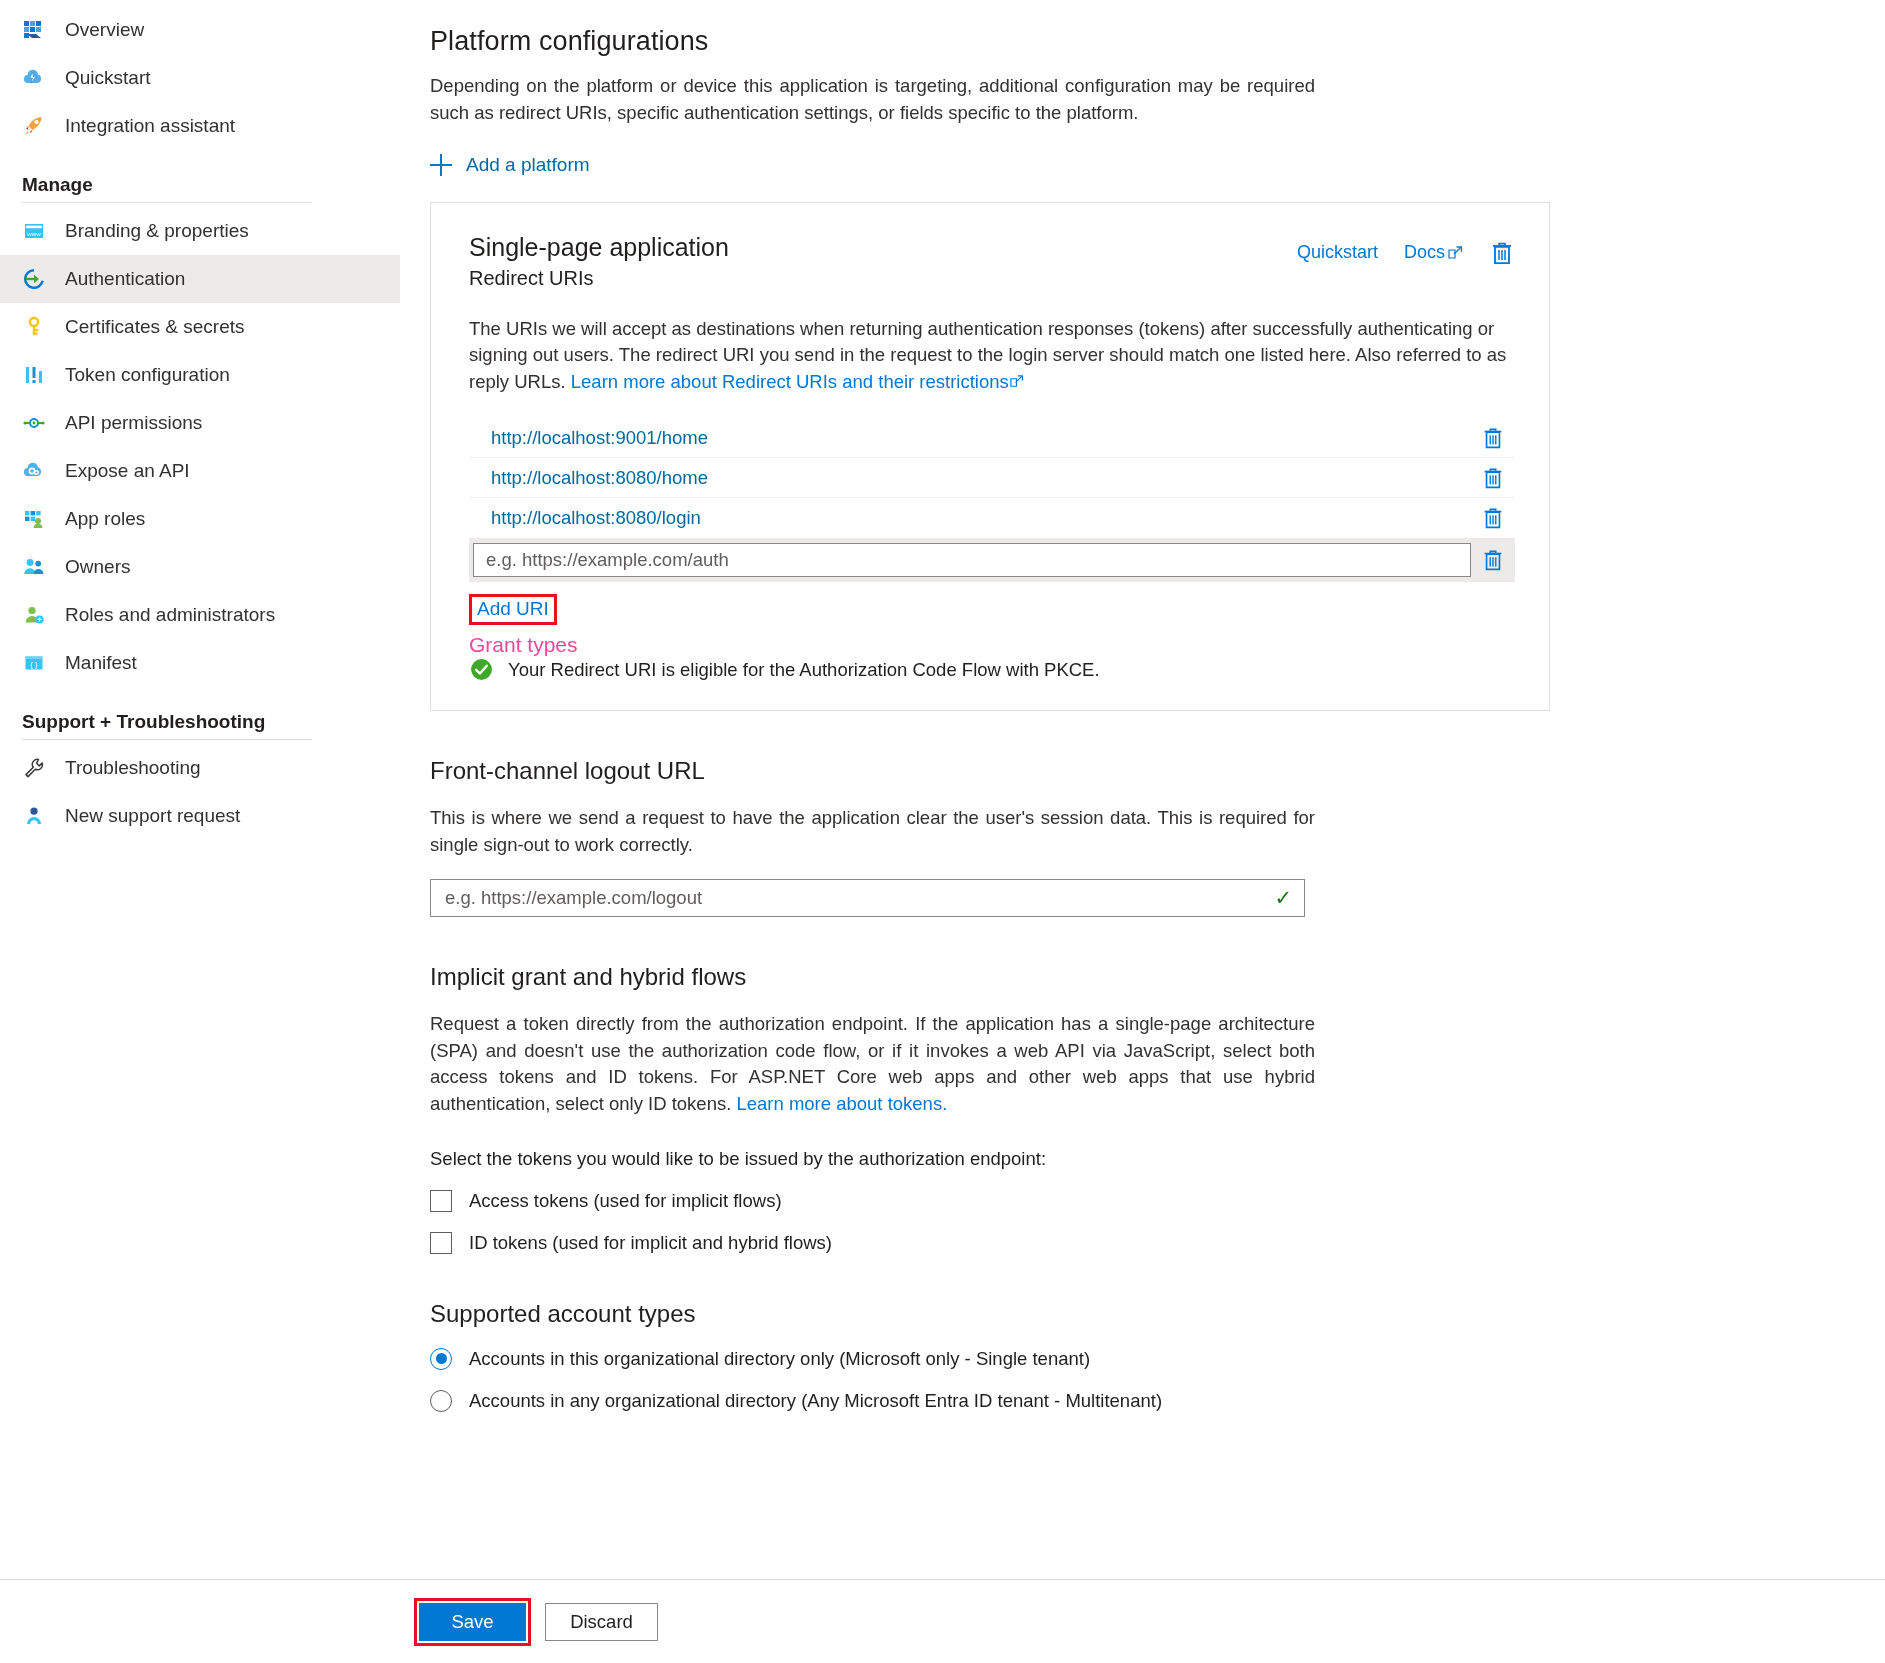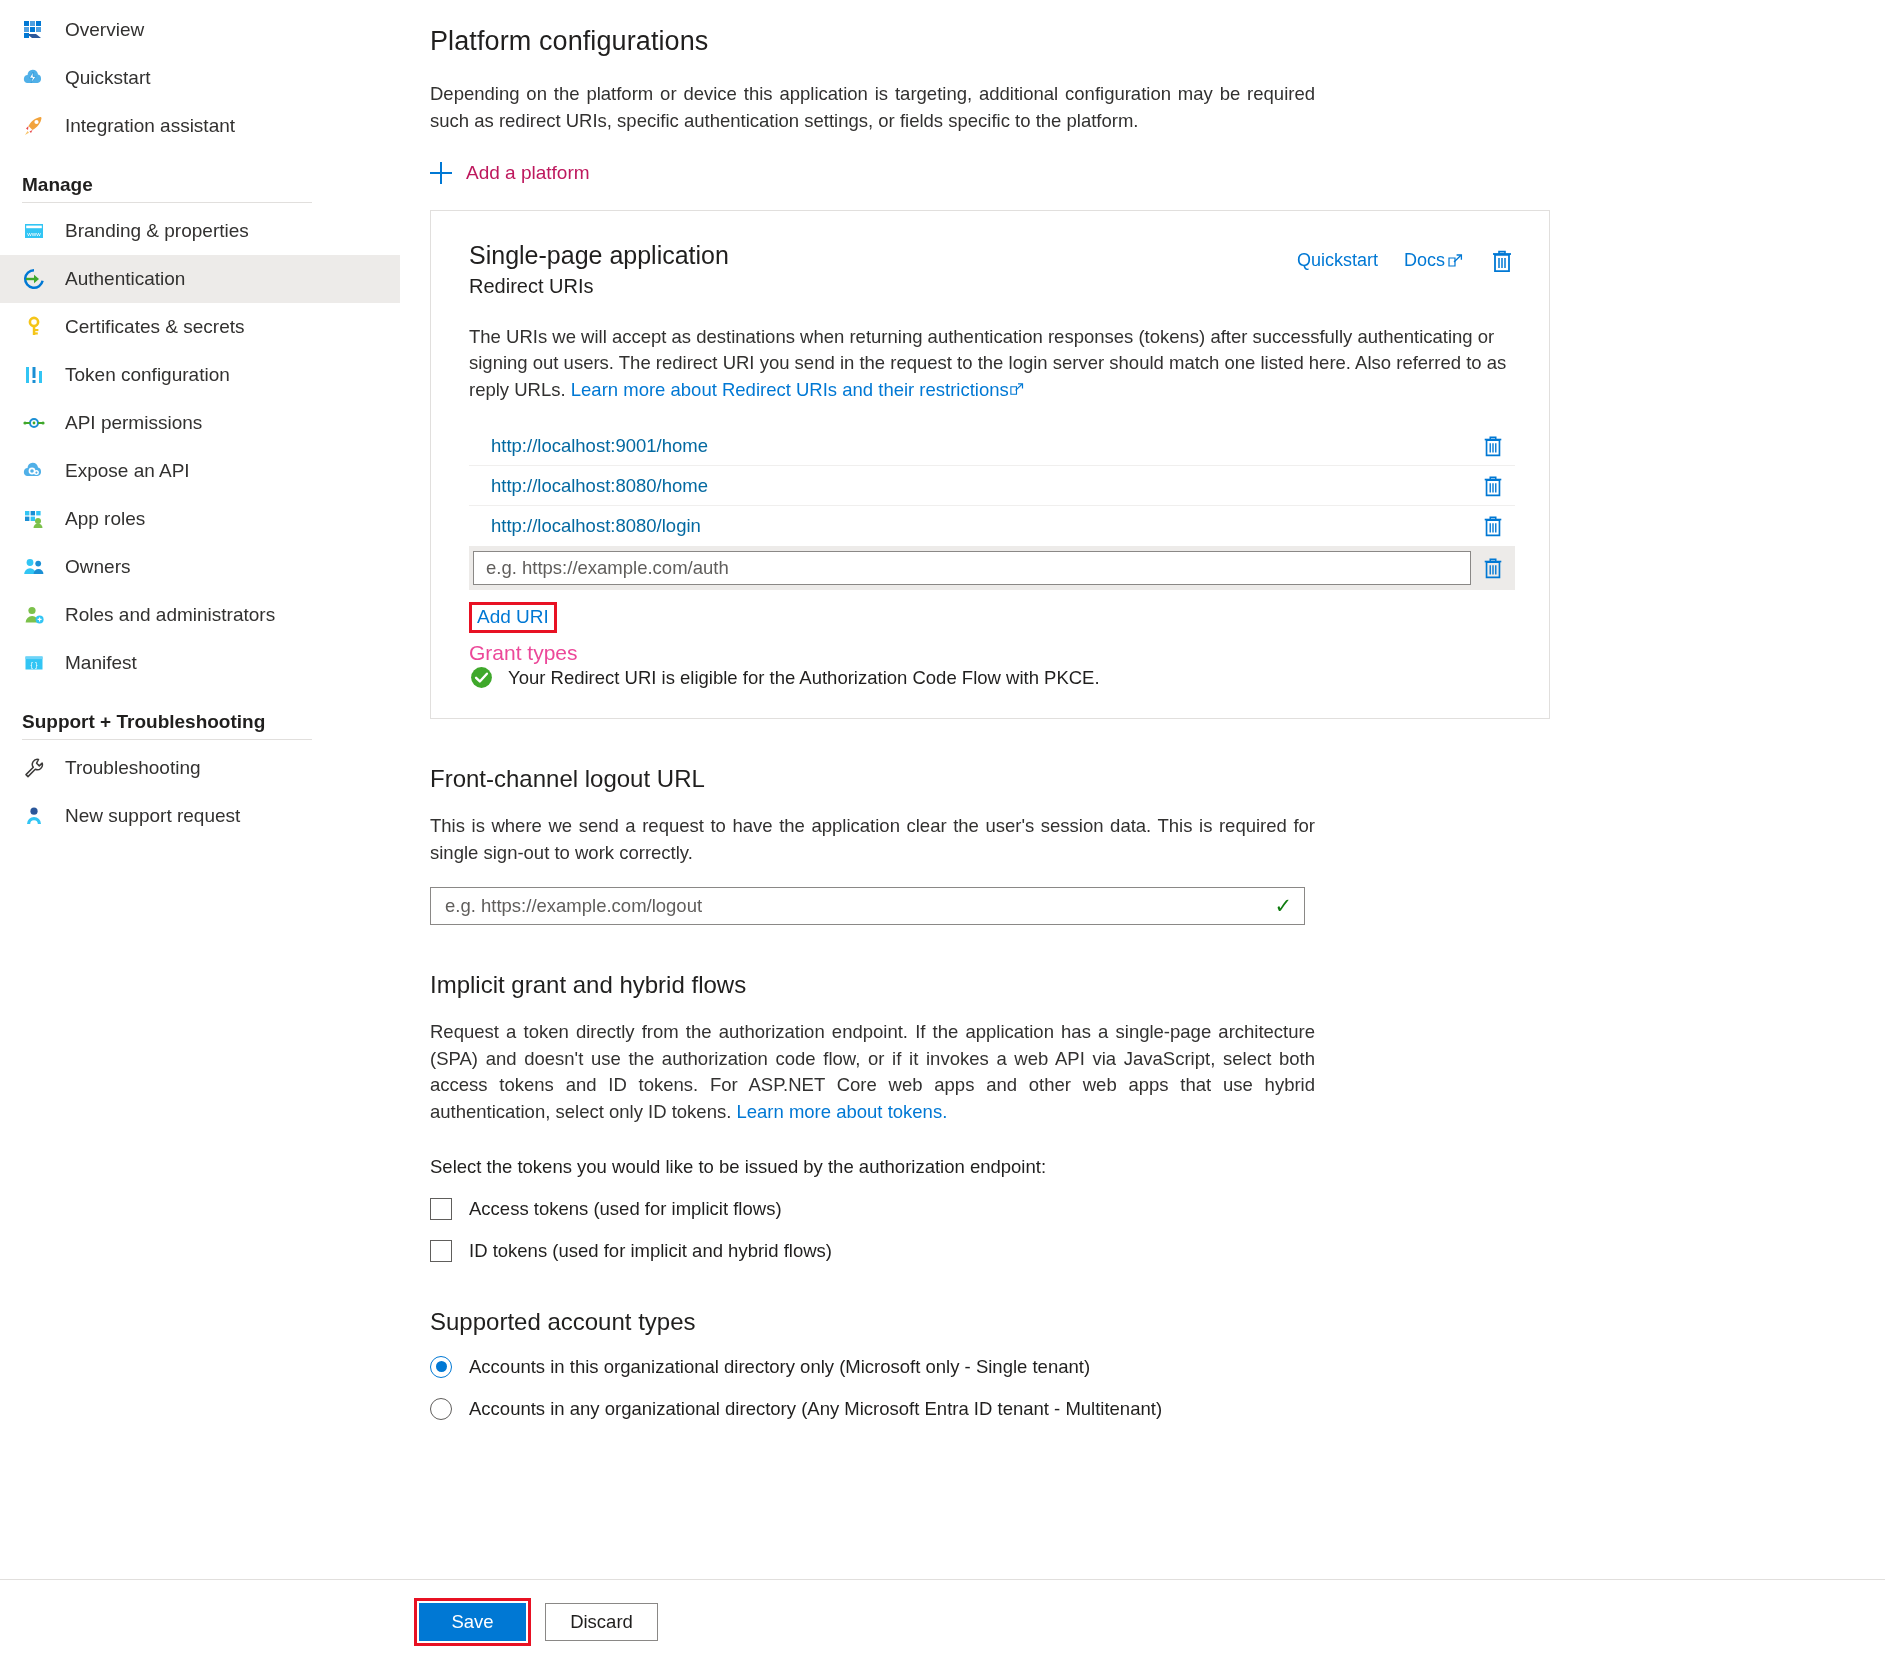--- a/index.html
+++ b/index.html
@@ -45,29 +45,29 @@
 
   
   .main {
     position: absolute; left: 430px; top: 0;
     width: 1455px; height: 1663px;
     background: #fff;
     padding-top: 26px;
   }
   h2.section-title {
     font-size: 27px; font-weight: 400; color: #201f1e;
-    margin: 0 0 24px 0; letter-spacing: .1px;
+    margin: 0 0 16px 0; letter-spacing: .1px;
   }
   .para {
     font-size: 18.5px; line-height: 1.45; color: #323130;
     max-width: 885px; text-align: justify; margin: 0;
   }
   .add-platform {
     display: flex; align-items: center; gap: 14px;
-    margin-top: 27px; color: #be185d; font-size: 19px; cursor: pointer;
+    margin-top: 27px; color: #0369a1; font-size: 19px; cursor: pointer;
     width: fit-content;
   }
   .plus-icon {
     width: 22px; height: 22px; position: relative; display:inline-block;
   }
   .plus-icon:before, .plus-icon:after {
     content:""; position:absolute; background:#0078d4;
   }
   .plus-icon:before { left: 0; top: 10px; width: 22px; height: 2px; }
   .plus-icon:after { top: 0; left: 10px; height: 22px; width: 2px; }

